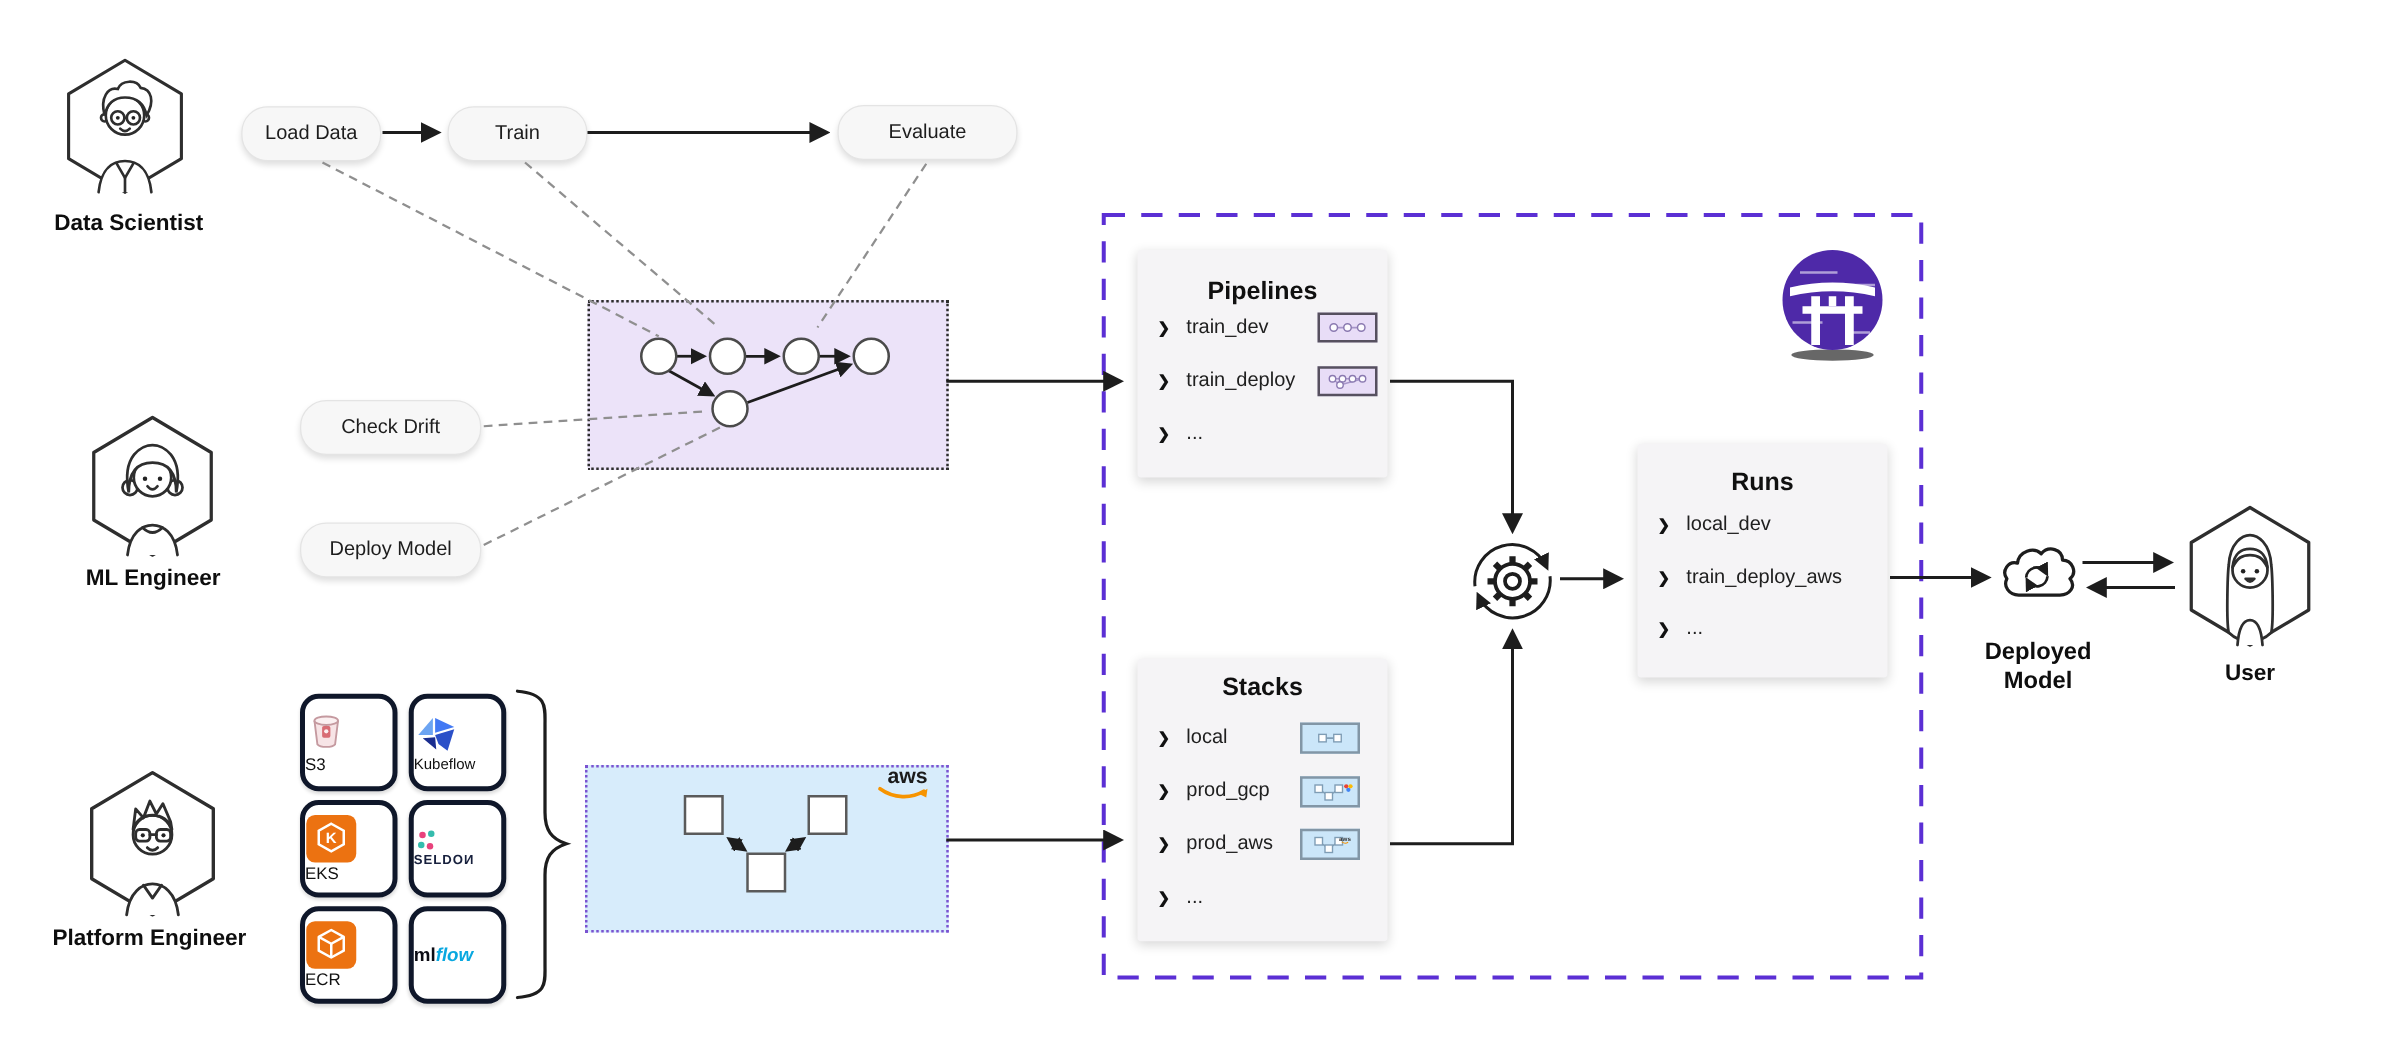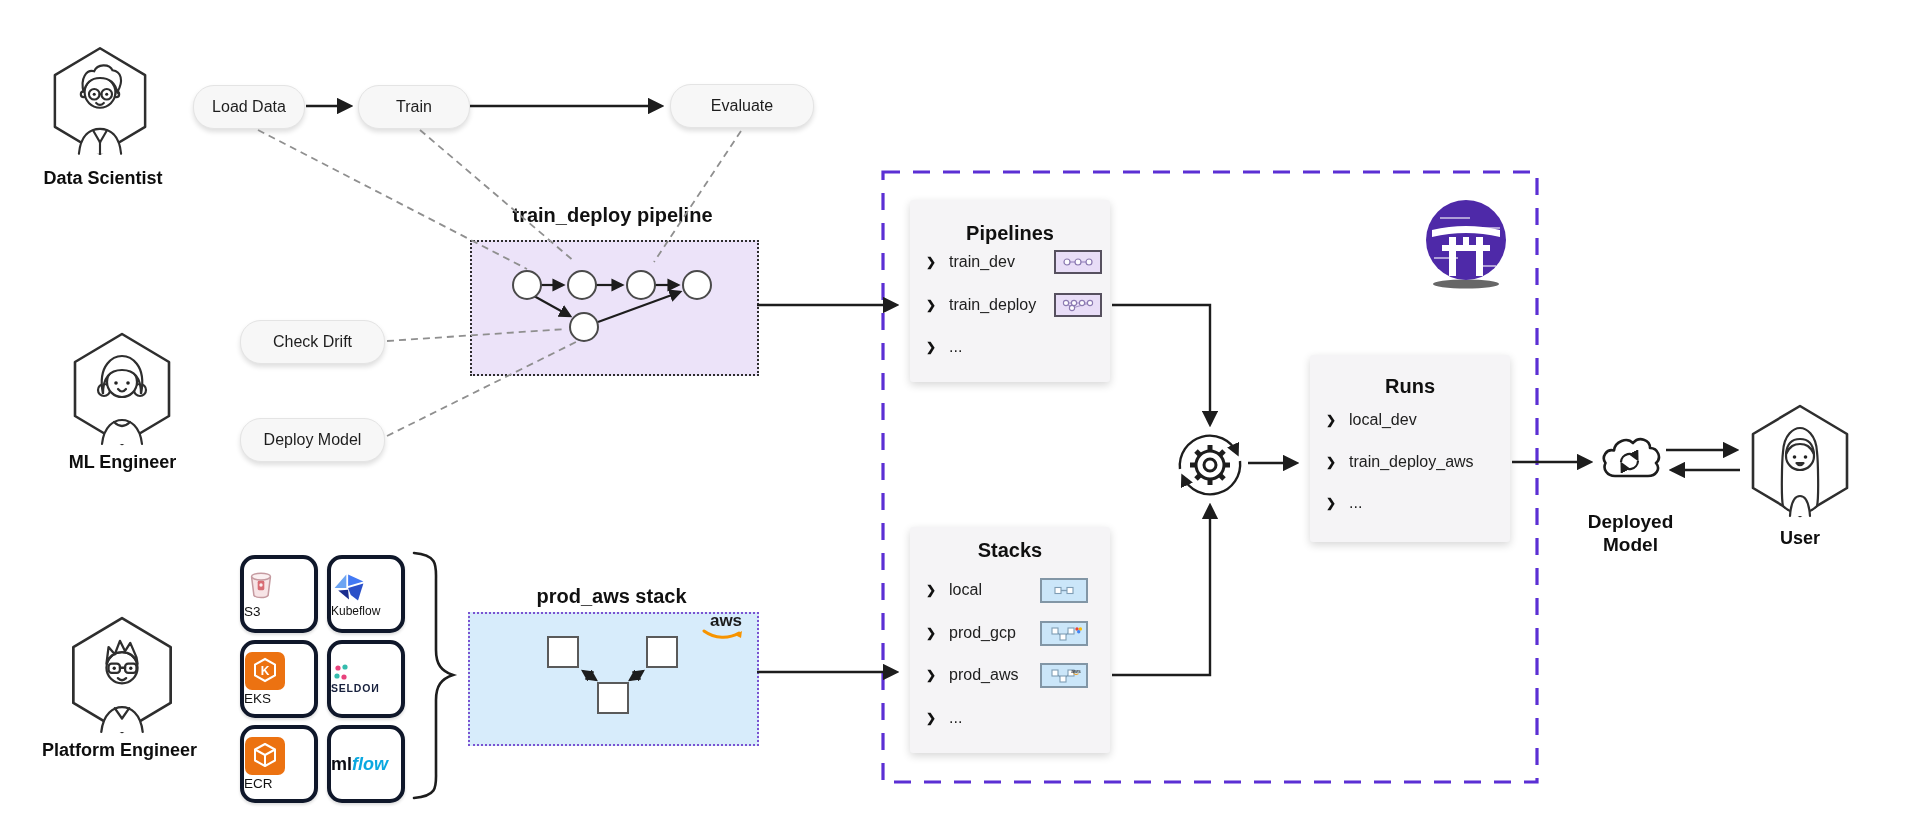--- a/index.html
+++ b/index.html
@@ -35,21 +35,21 @@
   .thumb.blue{width:44px;height:21px;background:#cbe6f9;border:2px solid #8296a6;position:relative;}
 
   
   .tile{position:absolute;width:70px;height:70px;background:#fff;border:4px solid #0f172a;
         border-radius:15px;box-shadow:0 2px 3px rgba(0,0,0,.14);
         display:flex;flex-direction:column;align-items:flex-start;justify-content:center;}
   .tile-label{font-size:13.5px;color:#111;margin-top:1px;line-height:1.1;}
 
   .persona-label{position:absolute;text-align:center;font-weight:700;font-size:18px;color:#0e0e0e;}
 
-  .mlflow-logo{font-size:18px;font-weight:800;color:#0c0c14;}
+  .mlflow-logo{font-size:15px;font-weight:800;color:#0c0c14;}
   .mlflow-logo .flow{color:#0aa8e0;font-style:italic;font-weight:700;}
   .seldon-text{font-size:10.5px;font-weight:700;letter-spacing:.8px;color:#17203d;margin-top:2px;}
 
   .aws-logo-box{position:absolute;left:701px;top:612px;width:50px;height:36px;text-align:center;}
   .aws-word{font-size:17px;font-weight:700;color:#1b1b1b;letter-spacing:0;line-height:17px;}
 
   .deploy-label{position:absolute;left:1578px;top:490px;width:105px;text-align:center;
         font-weight:700;font-size:19px;line-height:23px;color:#0e0e0e;margin-top:20px;}
 
   svg{display:block;}
@@ -193,24 +193,22 @@
         <line x1="21" y1="19" x2="21" y2="30"></line>
       </g>
     </svg>
     <div class="tile-label">ECR</div>
   </div>
 
   <div class="tile" style="left:327px;top:725px;">
     <div class="mlflow-logo"><span>ml</span><span class="flow">flow</span></div>
   </div>
 
-  <div class="box-title" style="left:470px;top:204px;width:285px;">train_deploy pipeline</div>
   <div class="pipeline-box"></div>
 
-  <div class="box-title" style="left:468px;top:585px;width:287px;">prod_aws stack</div>
   <div class="stack-box"></div>
   <div class="aws-logo-box">
     <div class="aws-word">aws</div>
     <svg width="44" height="12" viewBox="0 0 44 12">
       <path d="M3,2 C14,10 28,10 38,4" fill="none" stroke="#f79400" stroke-width="3" stroke-linecap="round"></path>
       <polygon points="41,2 40,9 34,6" fill="#f79400"></polygon>
     </svg>
   </div>
 
   <svg class="abs" style="left:1424px;top:196px;" width="84" height="96" viewBox="0 0 84 96">

